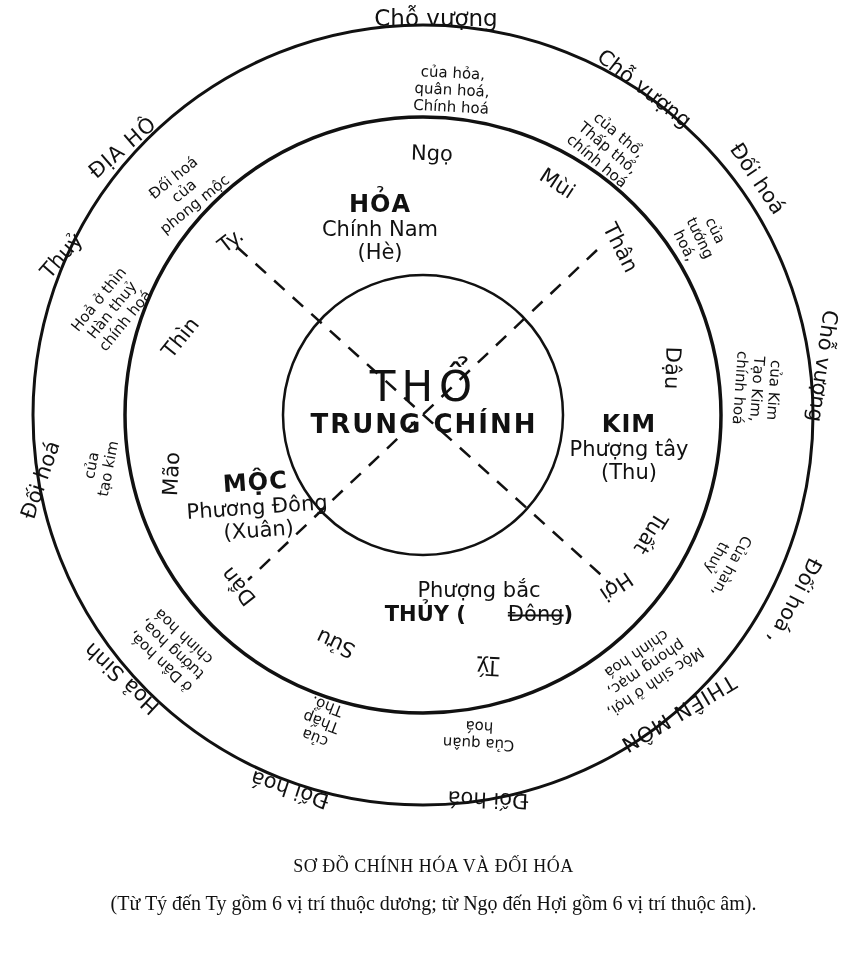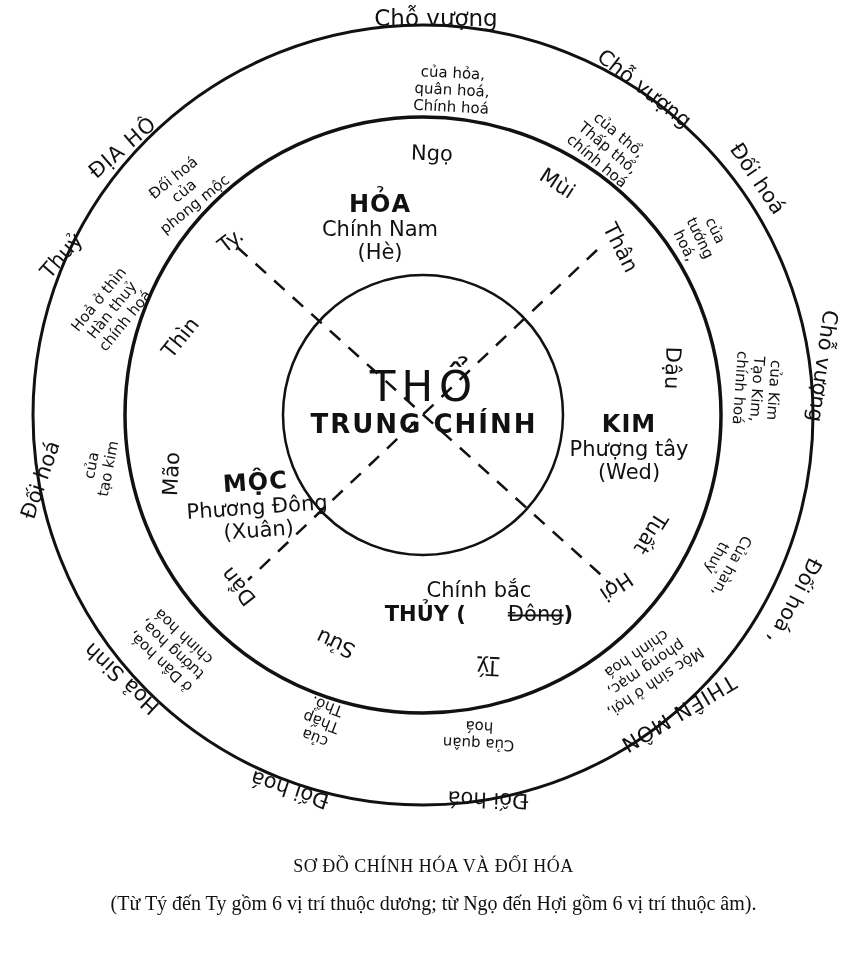--- a/index.html
+++ b/index.html
@@ -59,24 +59,24 @@
   </div>
 
   <div class="lbl quad" style="left:380px;top:228px;">
     <span class="l1">HỎA</span>
     <span class="l2">Chính Nam</span>
     <span class="l3">(Hè)</span>
   </div>
   <div class="lbl quad" style="left:629px;top:420px;margin-top:28px;">
     <span class="l1">KIM</span>
     <span class="l2">Phượng tây</span>
-    <span class="l3">(Wed)</span>
+    <span class="l3">(Thu)</span>
   </div>
   <div class="lbl quad" style="left:479px;top:603px;">
-    <span class="l2">Chính bắc</span>
+    <span class="l2">Phượng bắc</span>
     <span class="l2 inlinespan">
       <span class="bold">THỦY (</span><span class="strike">Đông</span><span class="bold">)</span>
     </span>
   </div>
   <div class="lbl quad" style="left:257px;top:506px;--r:-4deg;">
     <span class="l1">MỘC</span>
     <span class="l2">Phương Đông</span>
     <span class="l3">(Xuân)</span>
   </div>
 

